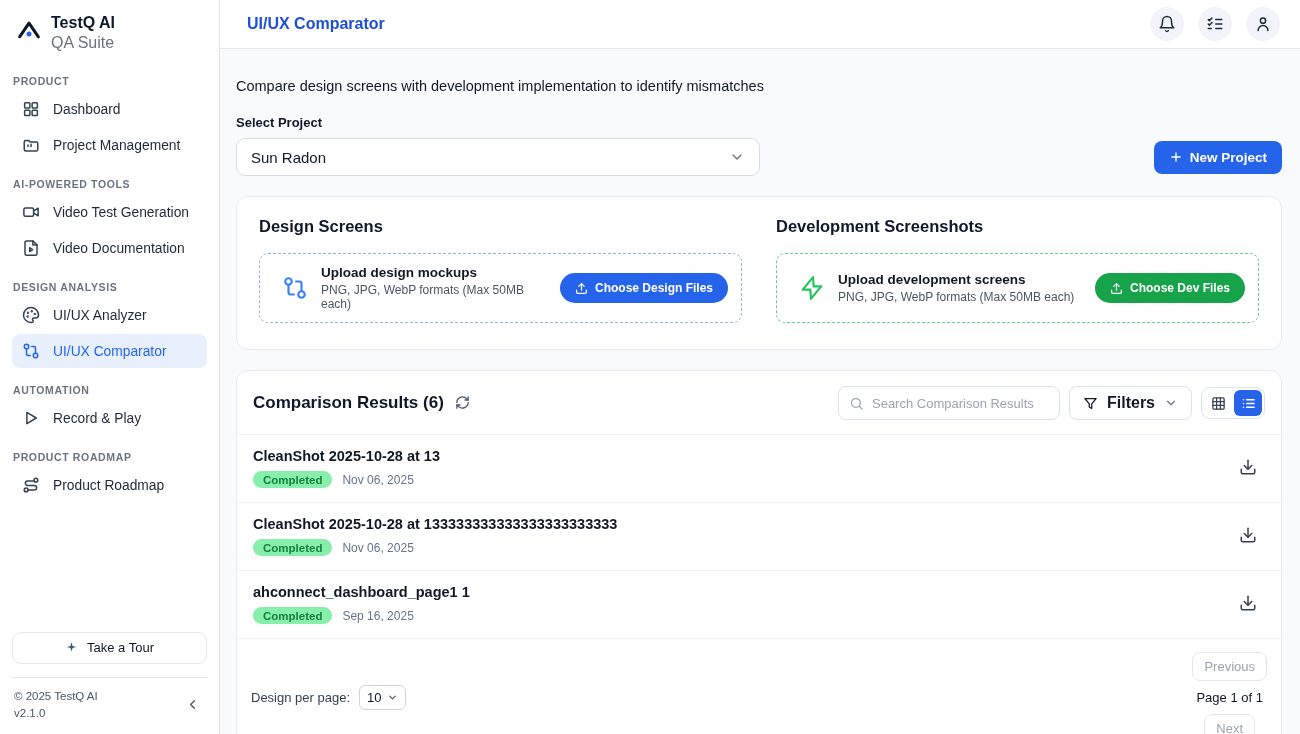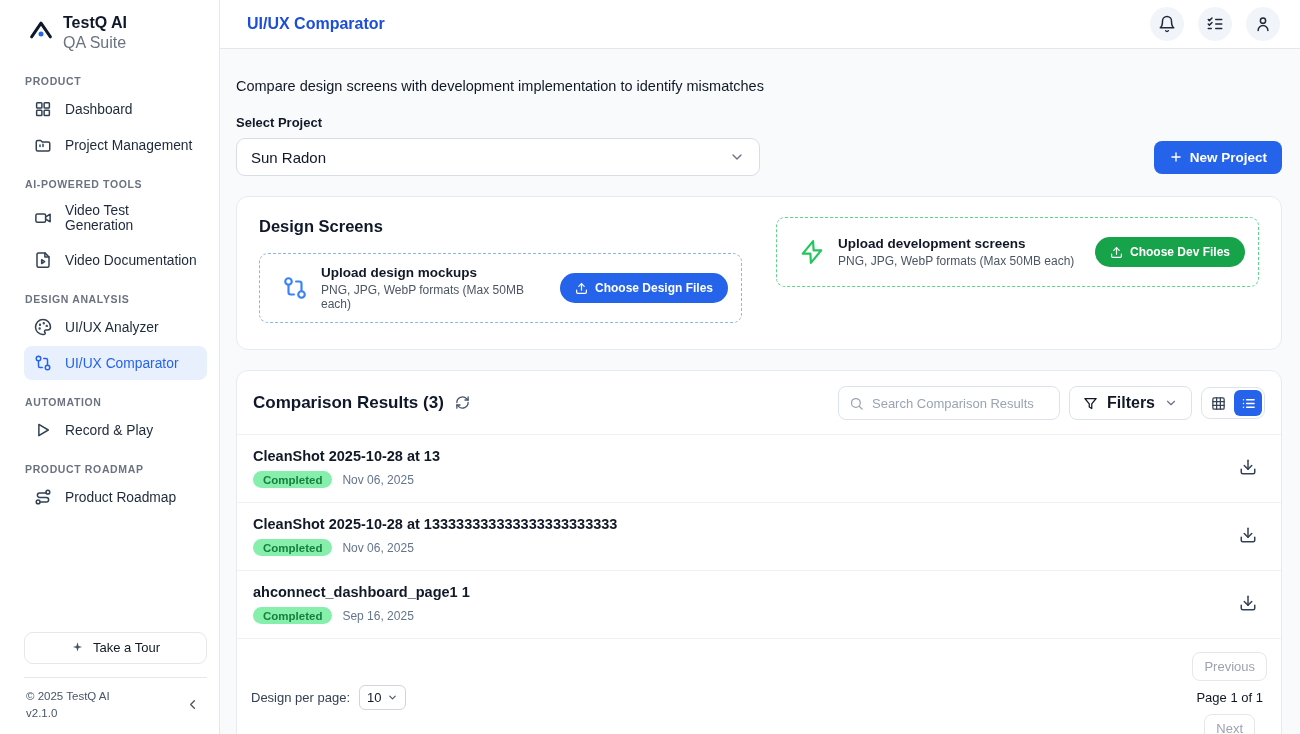--- a/index.html
+++ b/index.html
@@ -12,21 +12,21 @@
     overflow:hidden;
   }
   svg { display:block; }
 
   
   .sidebar {
     width:220px; min-width:220px; height:734px;
     background:#ffffff;
     border-right:1px solid #e5e7eb;
     display:flex; flex-direction:column;
-    padding:13px 12px 12px 24px;
+    padding:13px 12px 12px 12px;
   }
   .brand { display:flex; align-items:flex-start; gap:7px; padding-left:2px; }
   .brand-logo { width:30px; height:30px; margin-top:2px; }
   .brand-name { font-size:16px; font-weight:700; color:#0f172a; line-height:1.25; }
   .brand-sub { font-size:16px; color:#6b7280; margin-top:1px; }
   .nav { flex:0 0 auto; }
   .section-label {
     font-size:10.5px; font-weight:700; letter-spacing:.06em;
     color:#6b7280; margin:16px 0 5px 0; padding-left:1px;
   }
@@ -370,20 +370,21 @@
               <path d="M21 15v4a2 2 0 0 1-2 2H5a2 2 0 0 1-2-2v-4"></path>
                 <path d="m7 8 5-5 5 5"></path>
                 <path d="M12 3v12"></path>
             </svg>
             <span>Choose Design Files</span>
           </button>
         </div>
       </div>
 
       <div class="upload-col">
+        <h2>Development Screenshots</h2>
         <div class="dropzone dev">
           <svg class="drop-icon" viewBox="0 0 24 24" fill="none" stroke="currentColor" stroke-width="2" stroke-linecap="round" stroke-linejoin="round">
             <path d="M13 2 3.5 13.5h7L11 22l9.5-11.5h-7z"></path>
           </svg>
           <div class="drop-texts">
             <div class="drop-title">Upload development screens</div>
             <div class="drop-sub">PNG, JPG, WebP formats (Max 50MB each)</div>
           </div>
           <button class="choose-btn green">
             <svg viewBox="0 0 24 24" fill="none" stroke="currentColor" stroke-width="2.2" stroke-linecap="round" stroke-linejoin="round">
@@ -392,21 +393,21 @@
                 <path d="M12 3v12"></path>
             </svg>
             <span>Choose Dev Files</span>
           </button>
         </div>
       </div>
     </div>
 
     <div class="results-card">
       <div class="results-header">
-        <div class="results-title">Comparison Results (3)</div>
+        <div class="results-title">Comparison Results (6)</div>
         <div class="refresh-btn">
           <svg viewBox="0 0 24 24" fill="none" stroke="currentColor" stroke-width="2.1" stroke-linecap="round" stroke-linejoin="round">
             <path d="M3 12a9 9 0 0 1 15.5-6.2L21 8"></path>
               <path d="M21 3v5h-5"></path>
             <path d="M21 12a9 9 0 0 1-15.5 6.2L3 16"></path>
               <path d="M3 21v-5h5"></path>
           </svg>
         </div>
         <div class="results-controls">
           <div class="search-box">

